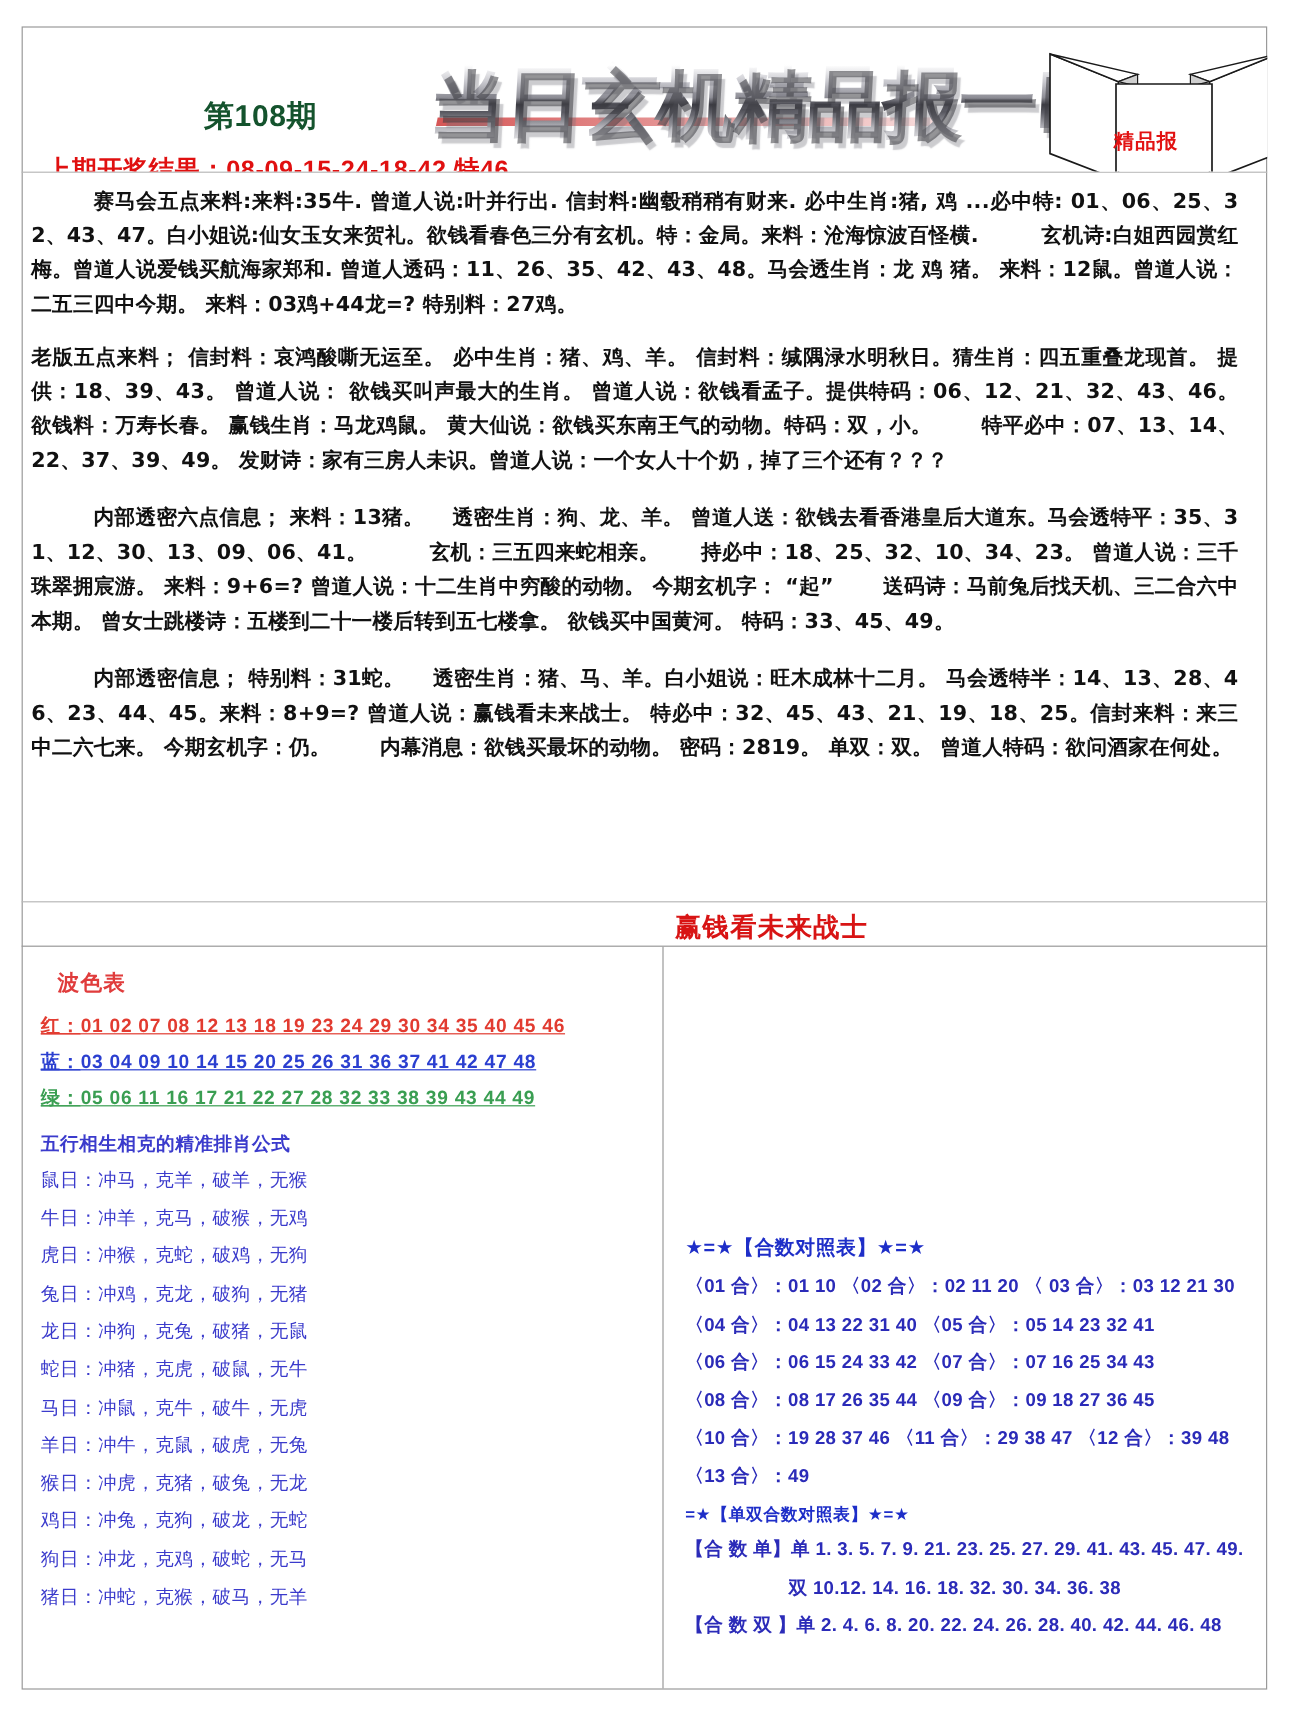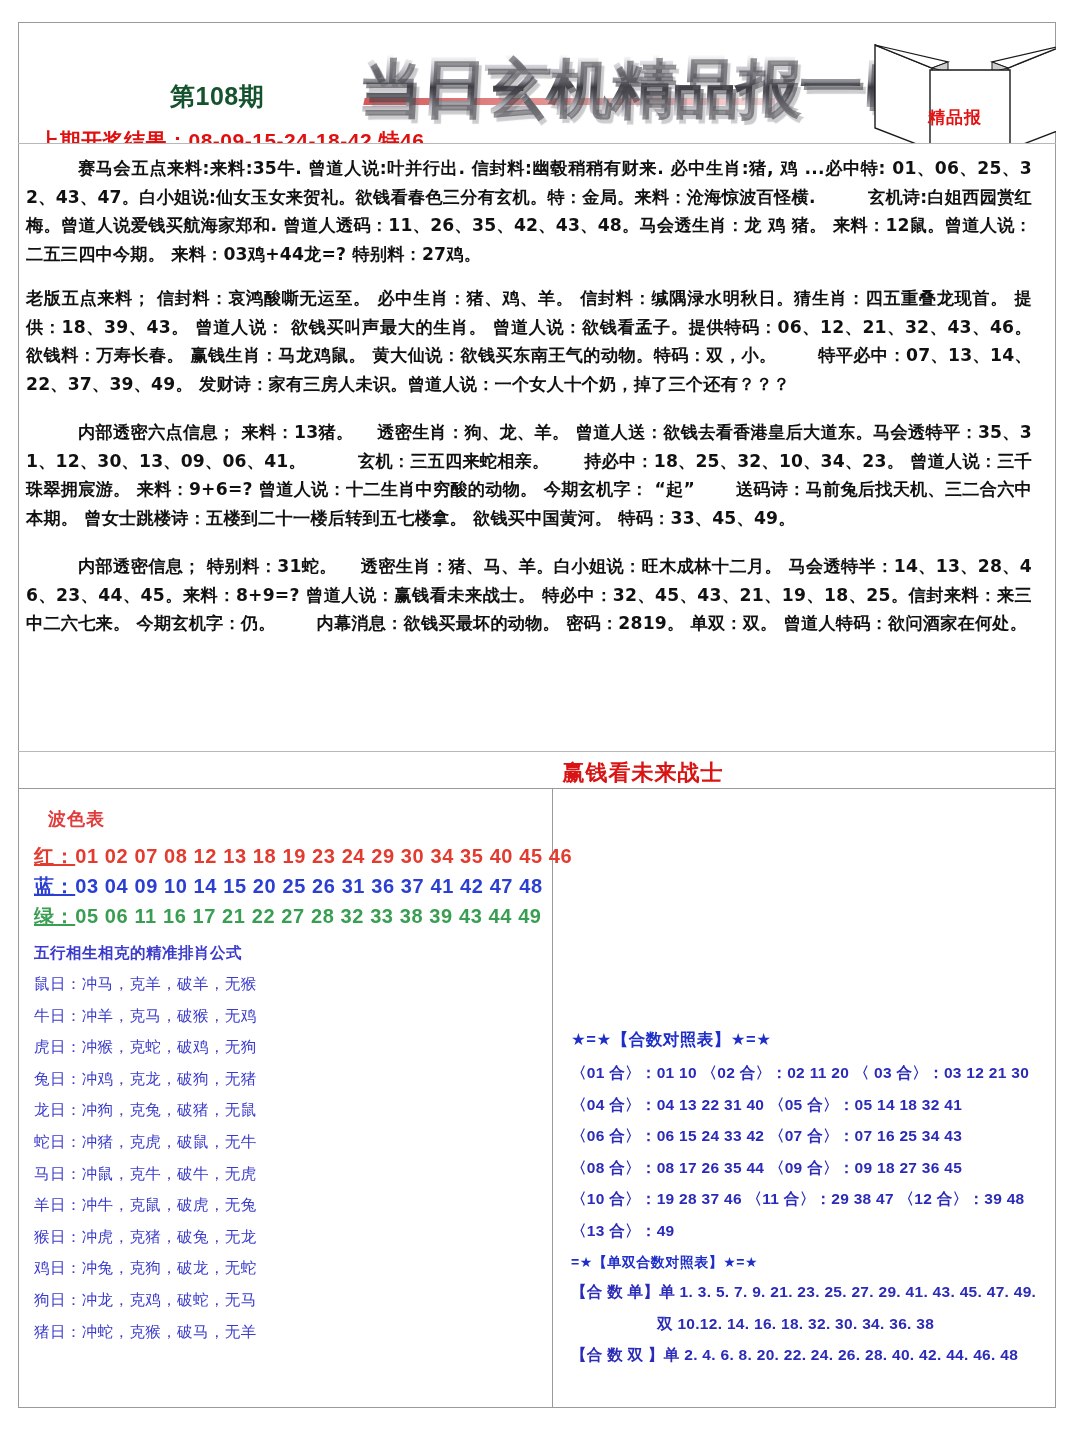--- a/index.html
+++ b/index.html
@@ -172,25 +172,26 @@
   }
 
   
   .bose-title {
     font-size: 18px; font-weight: bold;
     color: #e03c3c;
     margin: 6px 0 10px 14px;
     letter-spacing: 1px;
   }
   .color-row {
-    font-size: 20px;
+    font-size: 16px;
     font-weight: bold;
     line-height: 30px;
     white-space: nowrap;
     letter-spacing: 0.6px;
+    text-decoration: underline;
   }
   .color-row .lbl { text-decoration: underline; }
   .cr-red { color: #e23b30; }
   .cr-blue { color: #2b3fd0; }
   .cr-green { color: #3a9e52; }
 
   .formula-head {
     font-size: 15.5px;
     font-weight: bold;
     color: #3b3bcc;
@@ -315,21 +316,21 @@
             <div class="formula-row">狗日：冲龙，克鸡，破蛇，无马</div>
             <div class="formula-row">猪日：冲蛇，克猴，破马，无羊</div>
           </div>
       </div>
 
       <div class="col-right">
         <div class="rc-block">
           <div class="rc-head">★=★【合数对照表】★=★</div>
           <div id="heshu-lines">
               <div class="rc-line">〈01 合〉：01 10 〈02 合〉：02 11 20 〈 03 合〉：03 12 21 30</div>
-              <div class="rc-line">〈04 合〉：04 13 22 31 40 〈05 合〉：05 14 18 32 41</div>
+              <div class="rc-line">〈04 合〉：04 13 22 31 40 〈05 合〉：05 14 23 32 41</div>
               <div class="rc-line">〈06 合〉：06 15 24 33 42 〈07 合〉：07 16 25 34 43</div>
               <div class="rc-line">〈08 合〉：08 17 26 35 44 〈09 合〉：09 18 27 36 45</div>
               <div class="rc-line">〈10 合〉：19 28 37 46 〈11 合〉：29 38 47 〈12 合〉：39 48</div>
               <div class="rc-line">〈13 合〉：49</div>
             </div>
           <div class="rc-head2">=★【单双合数对照表】★=★</div>
           <div id="danshuang-lines">
               <div class="rc-odd-line">【合 数 单】单 1. 3. 5. 7. 9. 21. 23. 25. 27. 29. 41. 43. 45. 47. 49.</div>
               <div class="rc-odd-line indent">双 10.12. 14. 16. 18. 32. 30. 34. 36. 38</div>
               <div class="rc-odd-line">【合 数 双 】单 2. 4. 6. 8. 20. 22. 24. 26. 28. 40. 42. 44. 46. 48</div>

